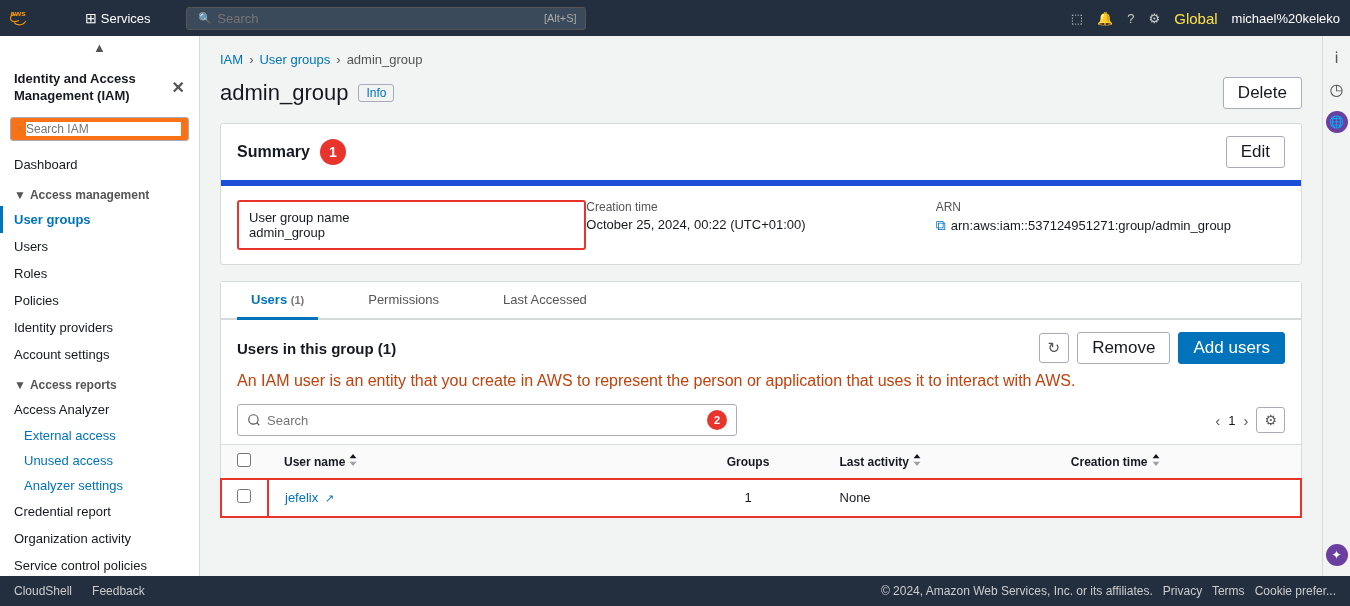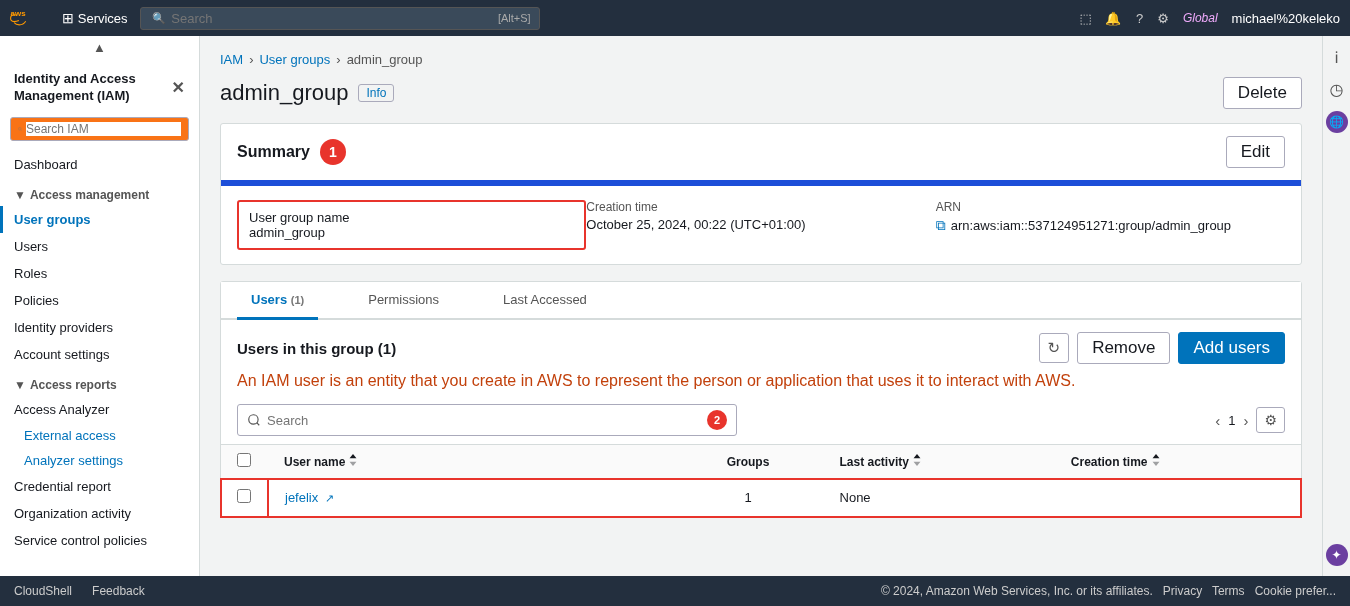--- a/index.html
+++ b/index.html
@@ -5,21 +5,21 @@
     * { box-sizing: border-box; margin: 0; padding: 0; }
     body { font-family: 'Amazon Ember', Arial, sans-serif; font-size: 13px; background: #f2f3f3; color: #16191f; }
 
     
     .top-nav {
       background: #232f3e;
       height: 36px;
       display: flex;
       align-items: center;
       padding: 0 10px;
-      gap: 4px;
+      gap: 27px;
       position: relative;
       z-index: 100;
     }
     .aws-logo {
       display: flex;
       align-items: center;
       gap: 4px;
       color: #ff9900;
       font-size: 20px;
       font-weight: bold;
@@ -56,21 +56,21 @@
     }
     .search-bar span { color: #aaa; font-size: 11px; margin-left: 4px; }
     .nav-right {
       margin-left: auto;
       display: flex;
       align-items: center;
       gap: 14px;
       color: #ccc;
     }
     .nav-right span { font-size: 13px; cursor: pointer; color: #ccc; }
-    .nav-right .region { color: #f0abfc; font-size: 12px; font-style: italic; }
+    .nav-right .region { color: #fde047; font-size: 15px; }
     .nav-right .user { color: #fff; font-size: 13px; }
 
     
     .app-body {
       display: flex;
       height: calc(606px - 36px - 30px);
     }
 
     
     .sidebar {
@@ -520,20 +520,21 @@
     <div class="sidebar-nav-item">Policies</div>
     <div class="sidebar-nav-item">Identity providers</div>
     <div class="sidebar-nav-item">Account settings</div>
 
     <div class="sidebar-section-label">
       <span>▼</span>
       <span>Access reports</span>
     </div>
     <div class="sidebar-nav-item">Access Analyzer</div>
     <div class="sidebar-sub-item">External access</div>
+    <div class="sidebar-sub-item">Unused access</div>
     <div class="sidebar-sub-item">Analyzer settings</div>
     <div class="sidebar-nav-item">Credential report</div>
     <div class="sidebar-nav-item">Organization activity</div>
     <div class="sidebar-nav-item">Service control policies</div>
 
   </div>
 
   <div class="main-content">
 
     <div class="breadcrumb">

